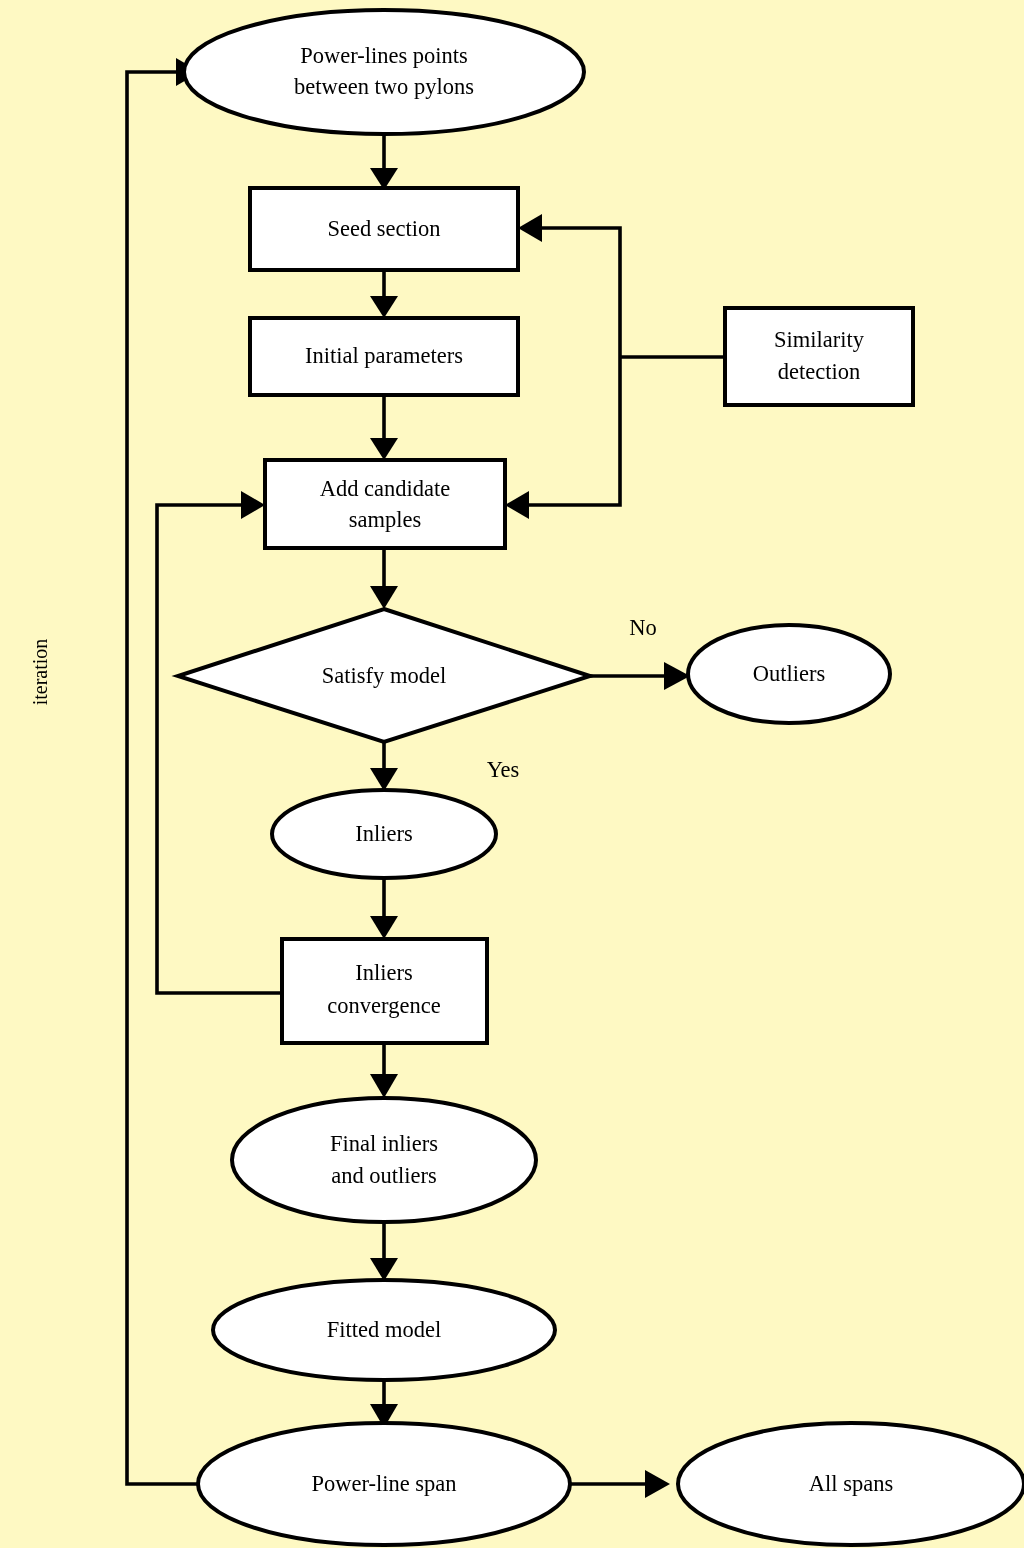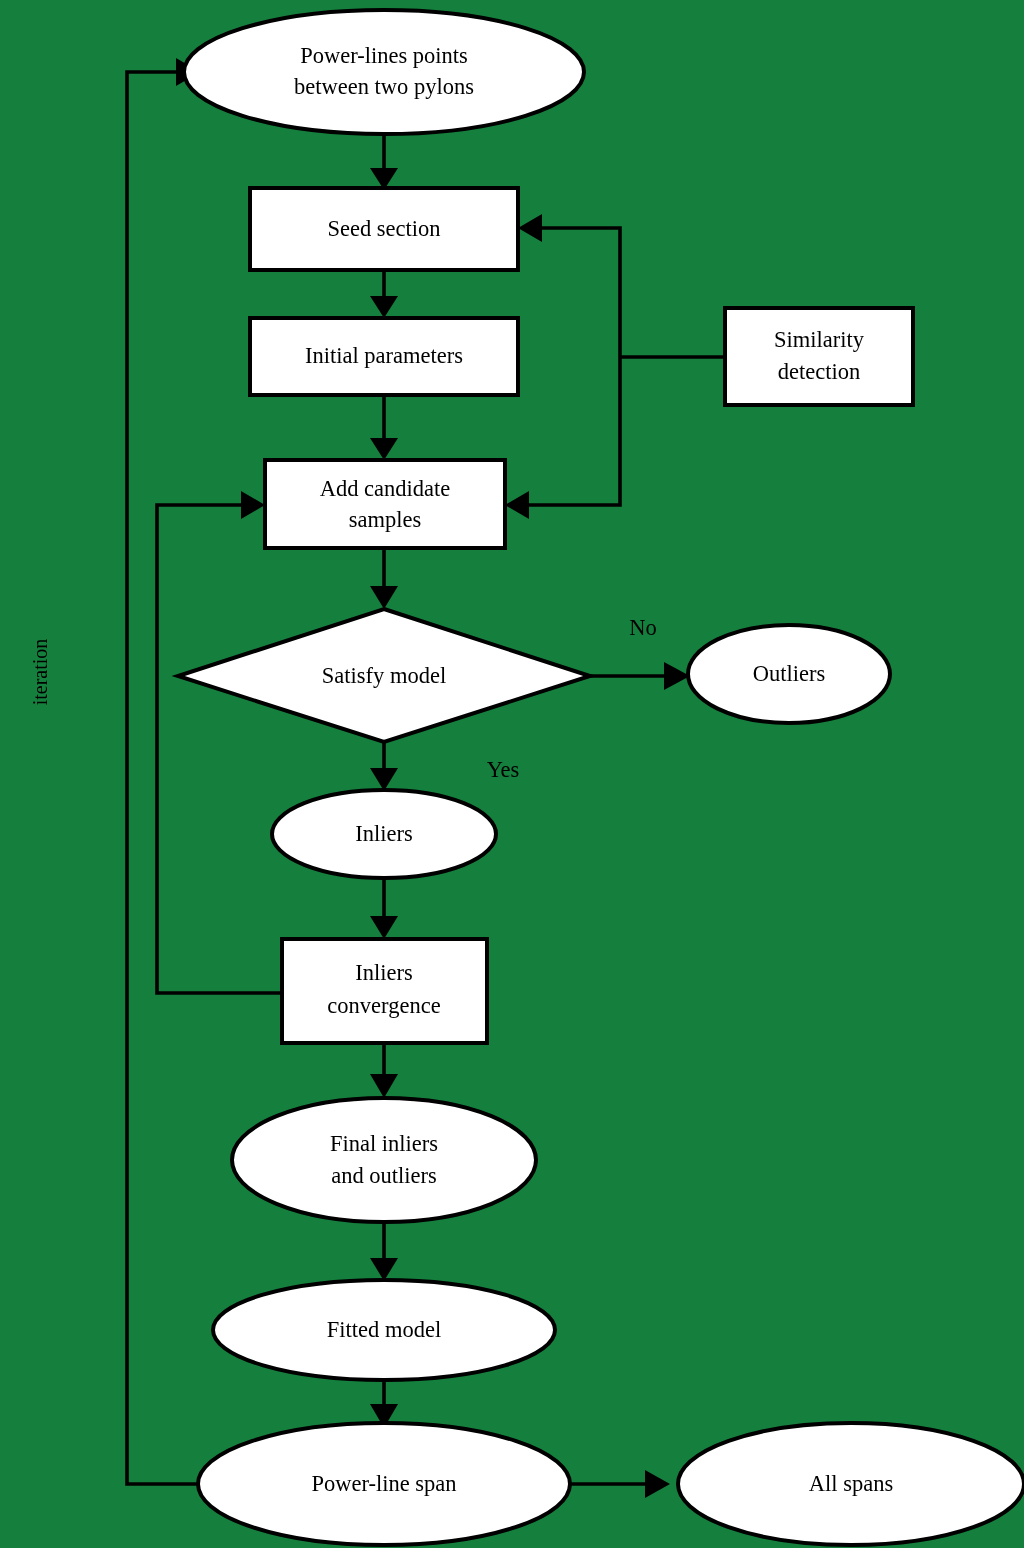--- a/index.html
+++ b/index.html
@@ -10,21 +10,21 @@
   body {
     width: 1024px;
     height: 1548px;
     font-family: "Liberation Serif", "DejaVu Serif", serif;
     overflow: hidden;
   }
   #flowchart-root {
     position: relative;
     width: 1024px;
     height: 1548px;
-    background: #15803d;
+    background: #fef9c3;
   }
   svg.chart-canvas {
     display: block;
     width: 1024px;
     height: 1548px;
   }
   .node-shape {
     fill: #ffffff;
     stroke: #000000;
     stroke-width: 4;

